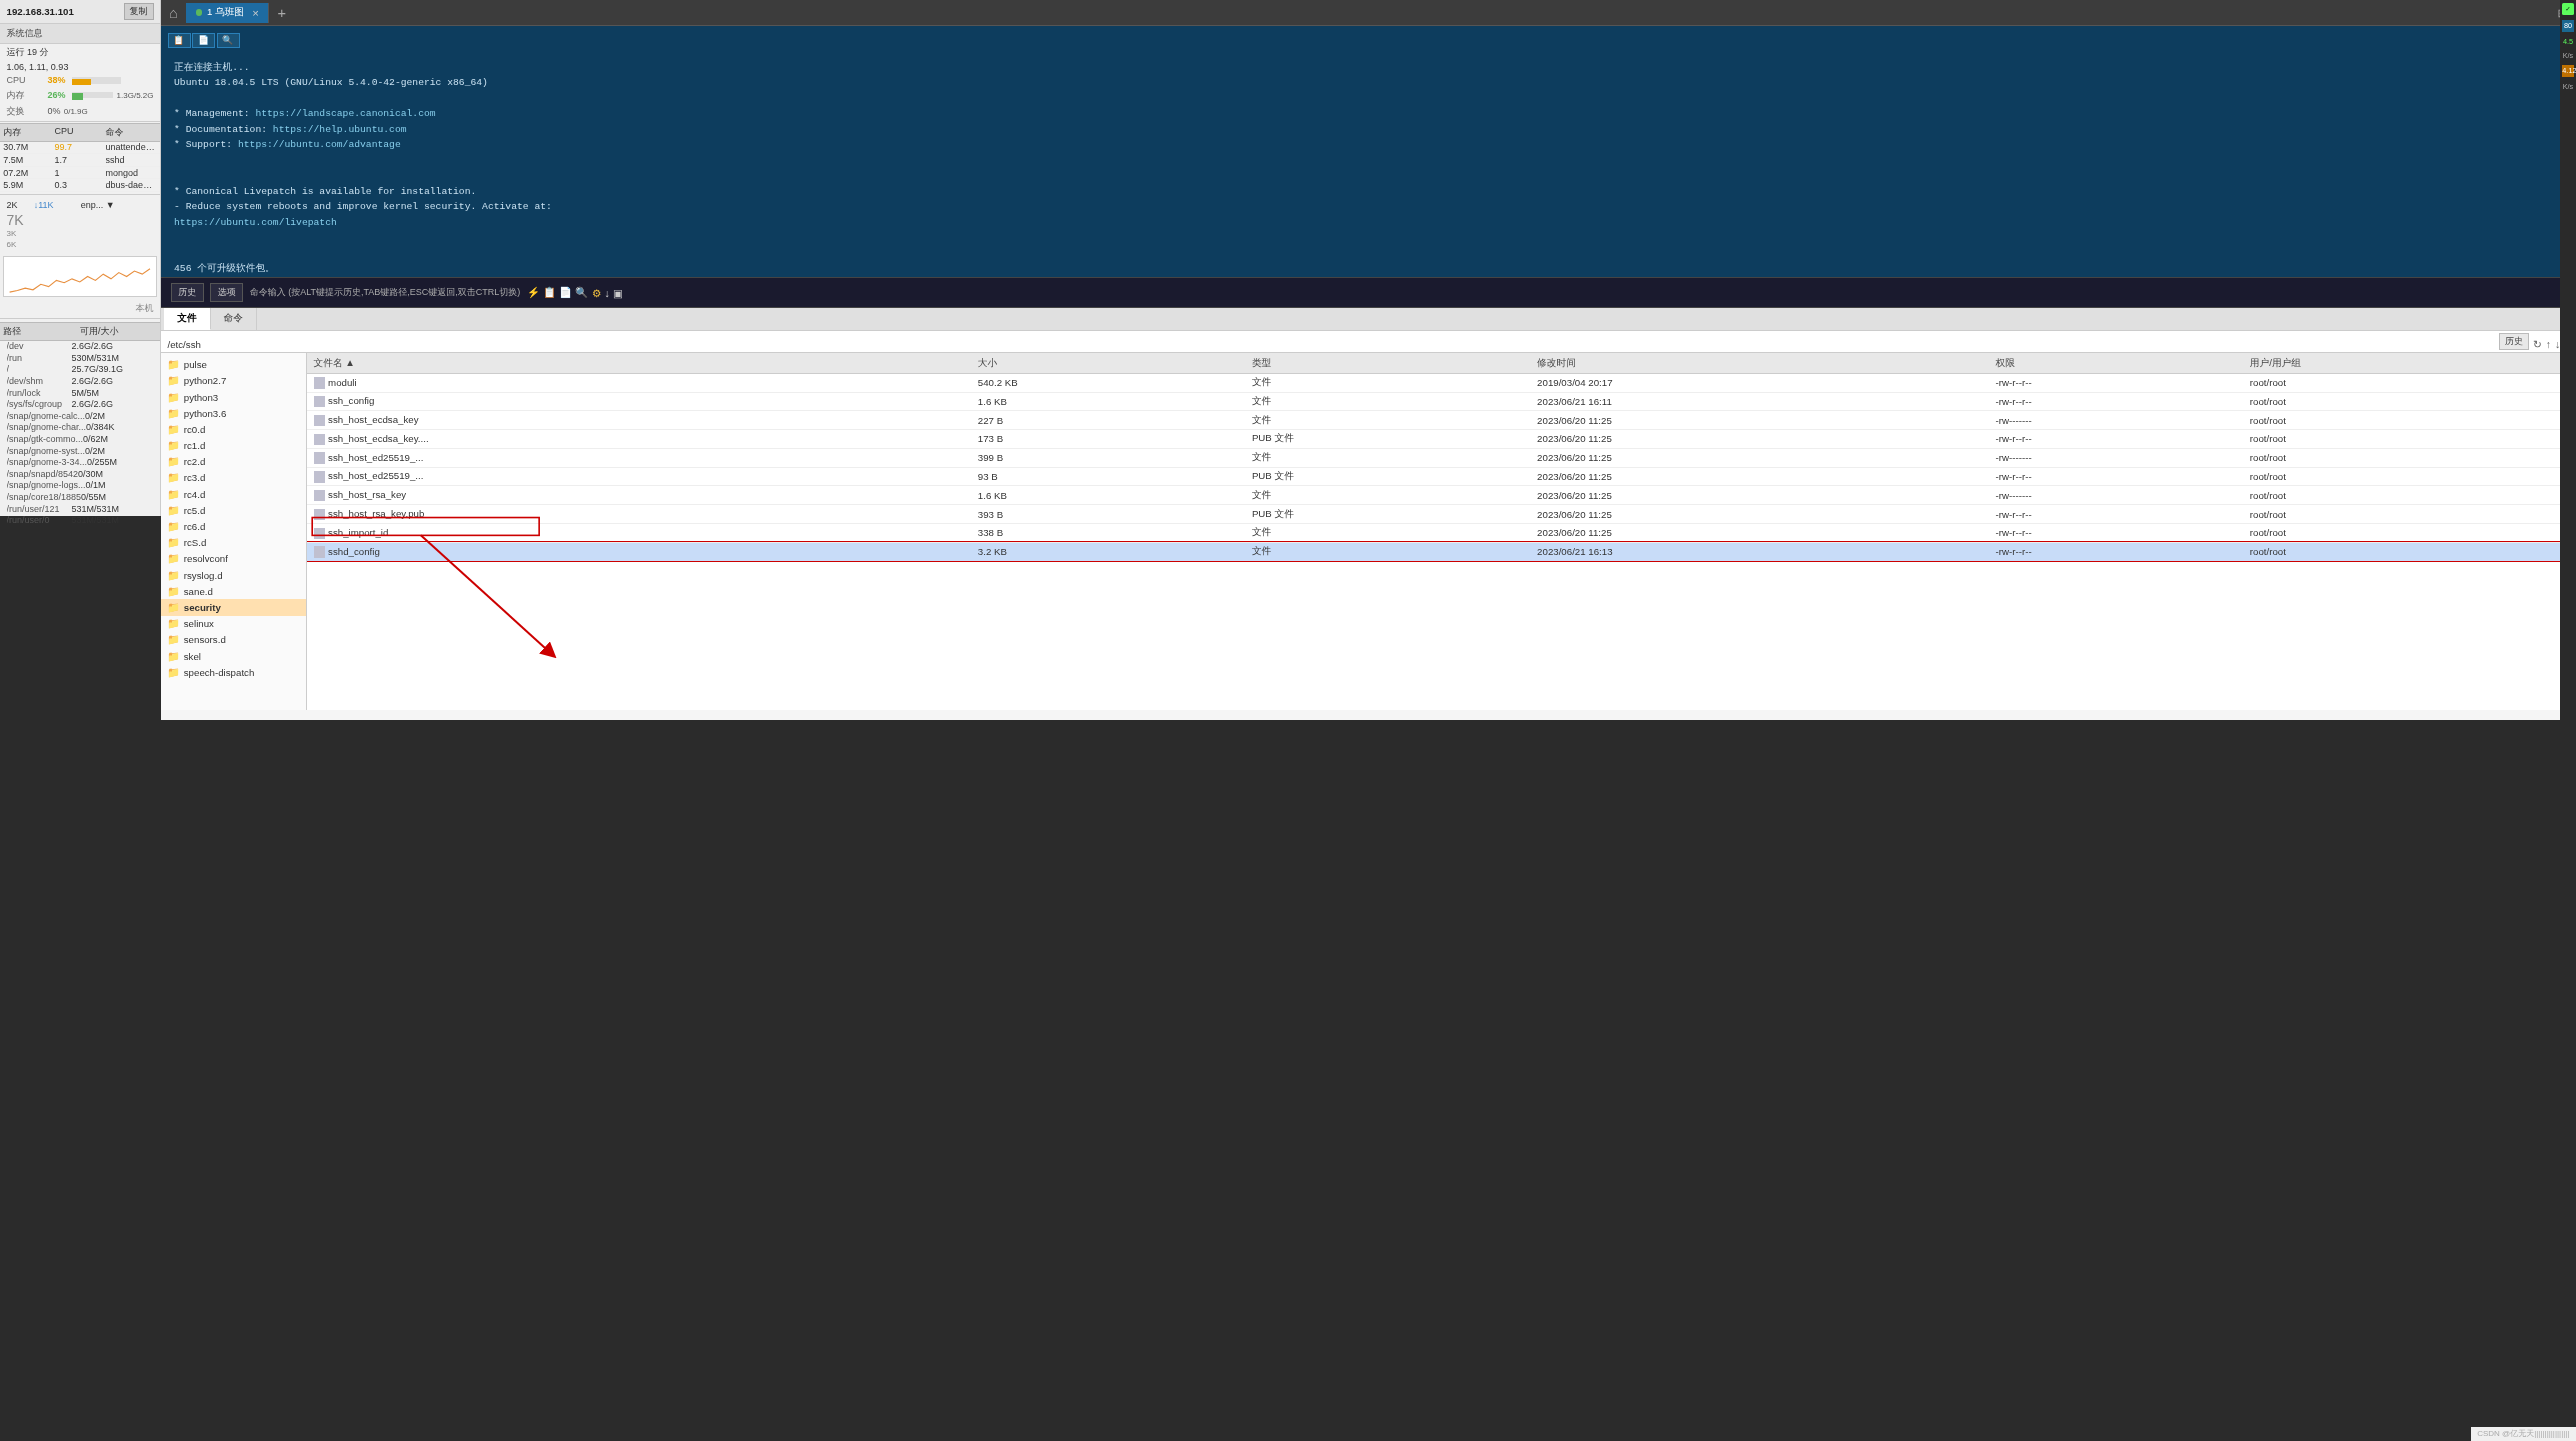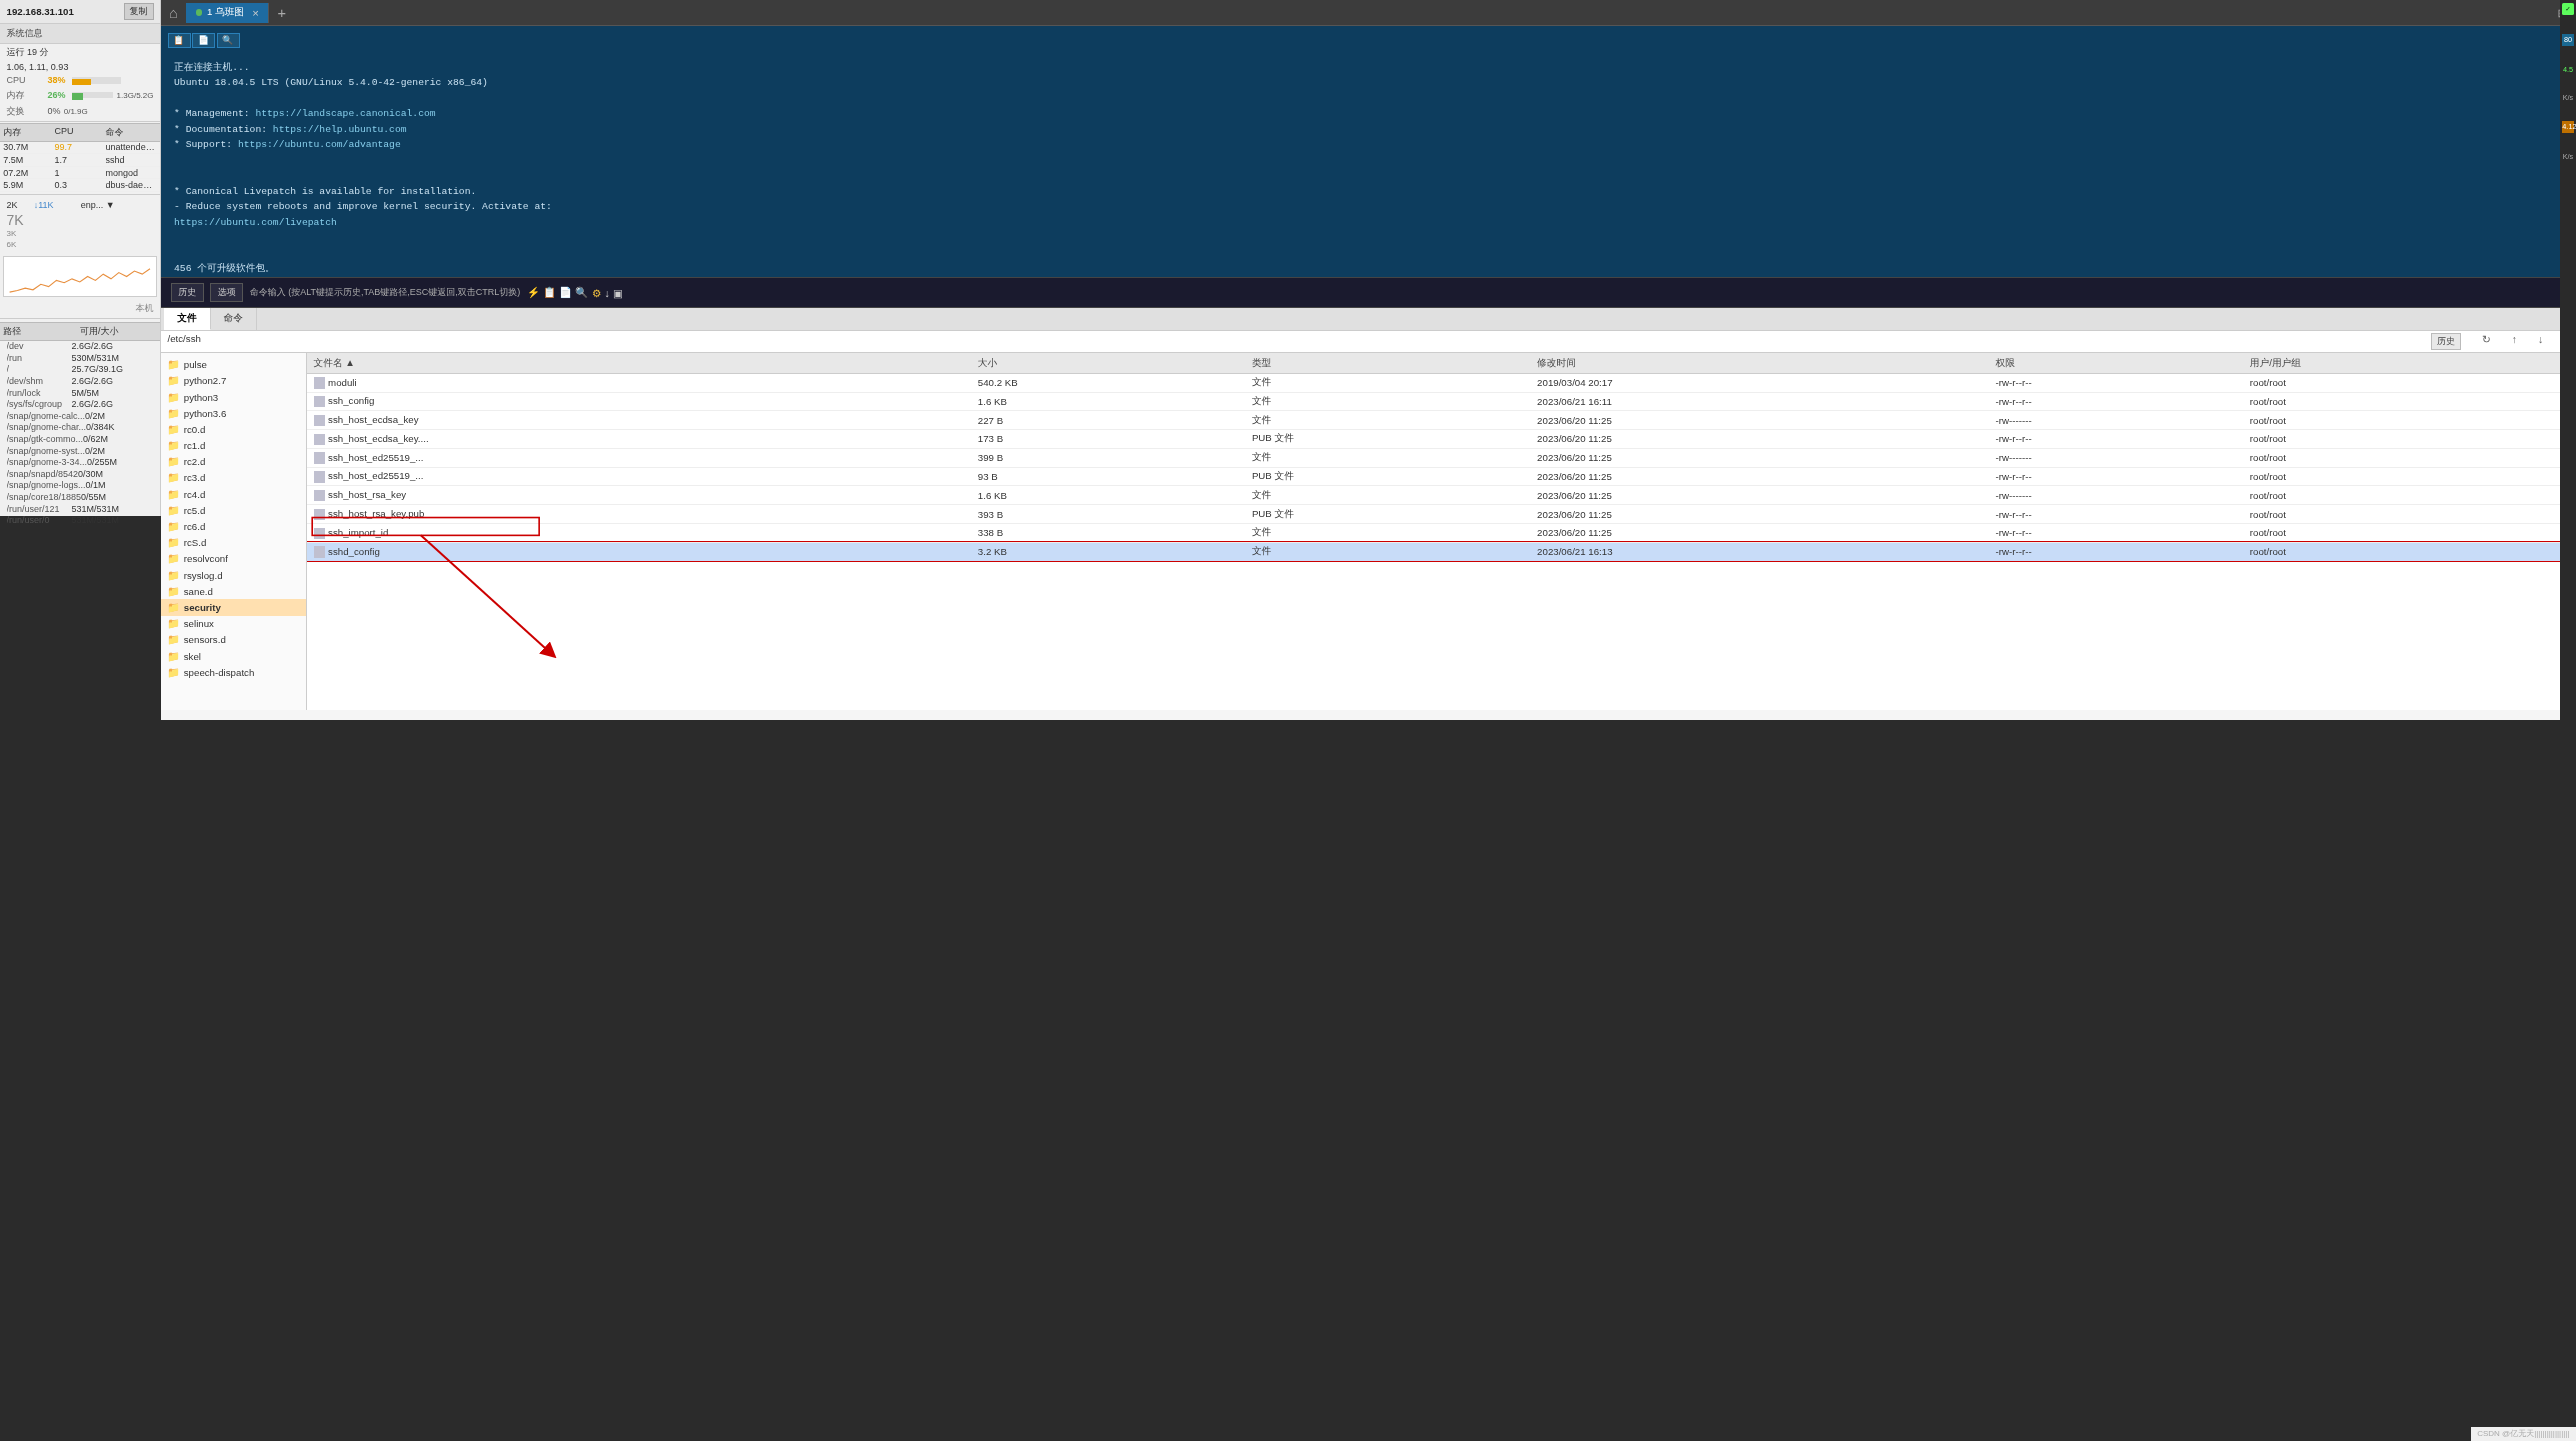--- a/index.html
+++ b/index.html
@@ -332,25 +332,25 @@
     .fm-tab.active {
       background: #fff;
       border-bottom: 1.6px solid #fff;
       color: #000;
       font-weight: bold;
     }
 
     
     .fm-path-bar {
       display: flex;
-      align-items: flex-start;
+      align-items: flex-end;
       background: #fff;
       border-bottom: 0.8px solid #ccc;
       padding: 2.4px 6.5px;
-      gap: 21px;
+      gap: 4px;
     }
     .fm-path-text {
       font-size: 9.7px;
       color: #333;
       flex: 1;
     }
     .fm-path-btn {
       background: #e8e8e8;
       border: 0.8px solid #bbb;
       padding: 0.8px 4.9px;
@@ -461,21 +461,21 @@
       position: absolute;
       right: 0;
       top: 0;
       width: 16px;
       height: 720px;
       display: flex;
       flex-direction: column;
       align-items: center;
       background: #2a2a2a;
       padding-top: 3.2px;
-      gap: 19px;
+      gap: 5px;
     }
     .edge-indicator {
       font-size: 7.3px;
       color: #aaa;
     }
     .edge-green {
       width: 11.4px;
       height: 11.4px;
       background: #5dfc5d;
       border-radius: 1.6px;

